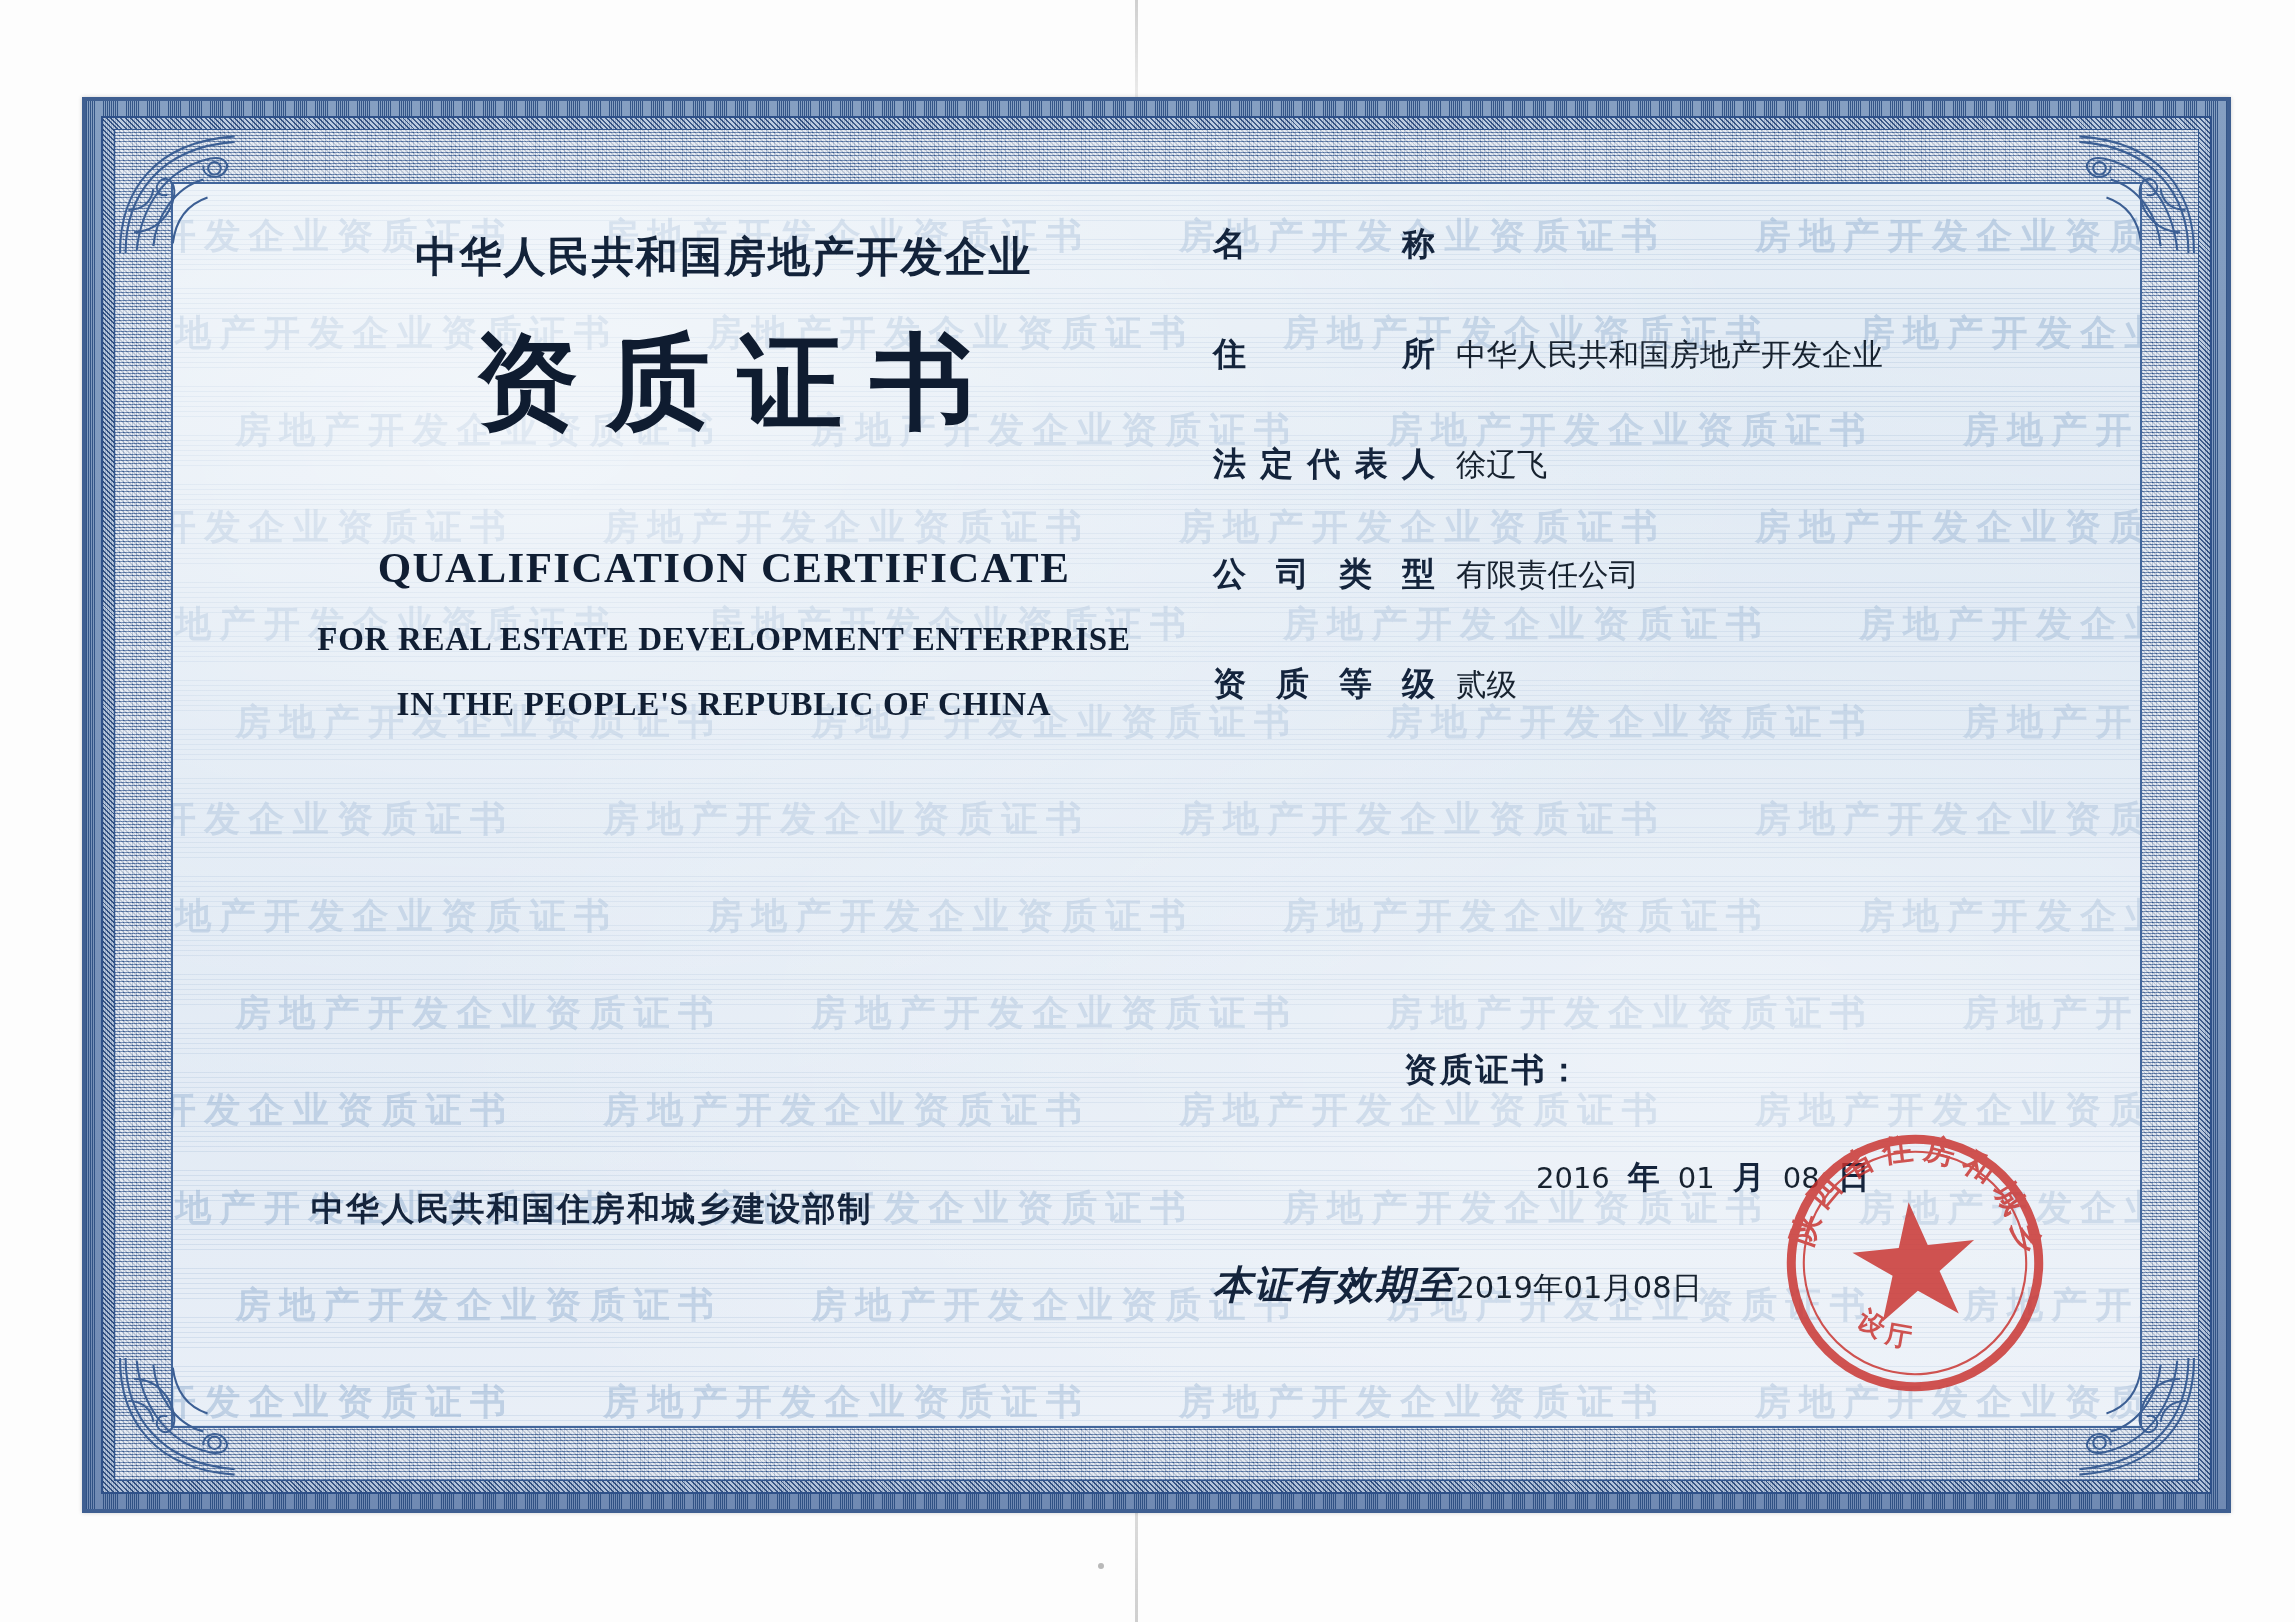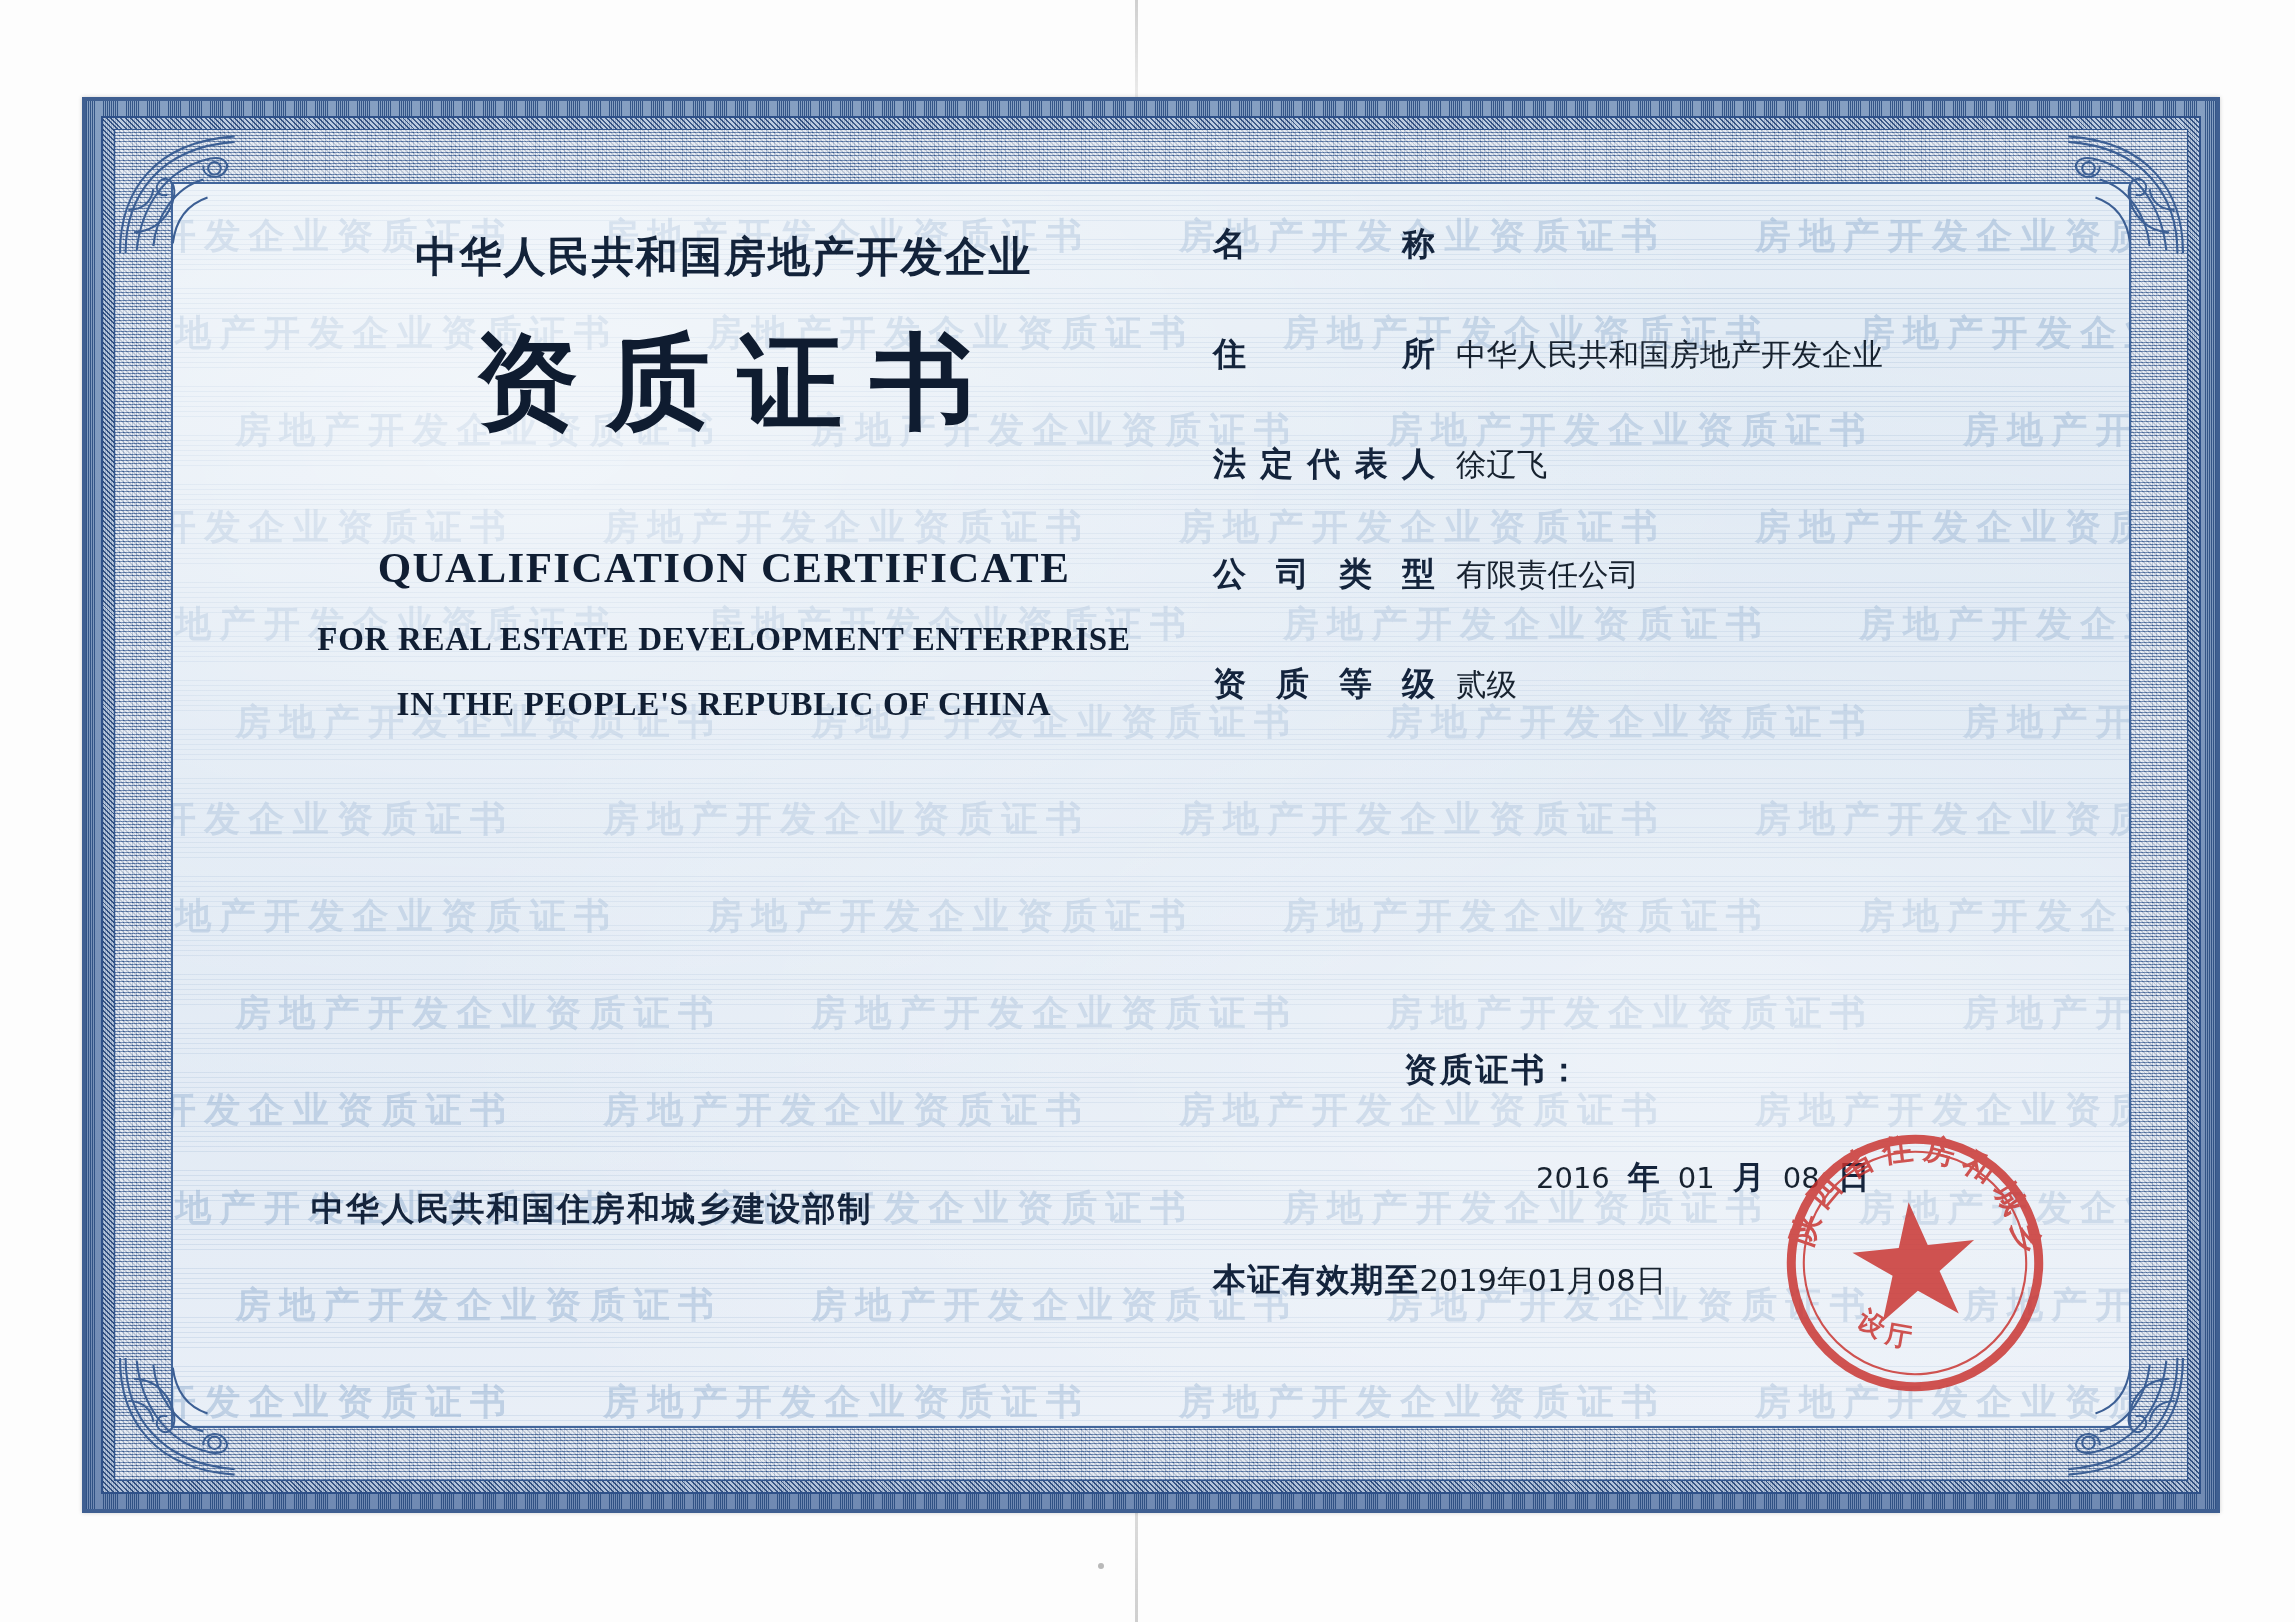--- a/index.html
+++ b/index.html
@@ -50,20 +50,21 @@
 
   
   #certificate {
     position: absolute;
     left: 82px;
     top: 97px;
     width: 2138px;
     height: 1416px;
     background: #dfe8f1;
     box-shadow: 0 0 4.2px rgba(0,0,0,0.18);
+    padding-left: 11px;
   }
 
   
   .frame-outer {
     position: absolute;
     inset: 0;
     border: 4.9px solid #3f5f91;
     background:
       repeating-linear-gradient(90deg,
         rgba(45,78,128,0.85) 0px, rgba(45,78,128,0.85) 0.7px,
@@ -304,24 +305,25 @@
 
   .valid-row {
     position: absolute;
     left: 1131px;
     top: 1161px;
     display: flex;
     align-items: baseline;
     font-family: "DejaVu Sans", sans-serif;
   }
   .valid-label {
-    font-size: 33px;
+    font-size: 39px;
     font-weight: bold;
     color: #14243c;
     letter-spacing: 1.4px;
+    font-style: italic;
   }
   .valid-value {
     font-size: 30.5px;
     color: #17222f;
   }
 
   
   #seal {
     position: absolute;
     left: 1694px;

